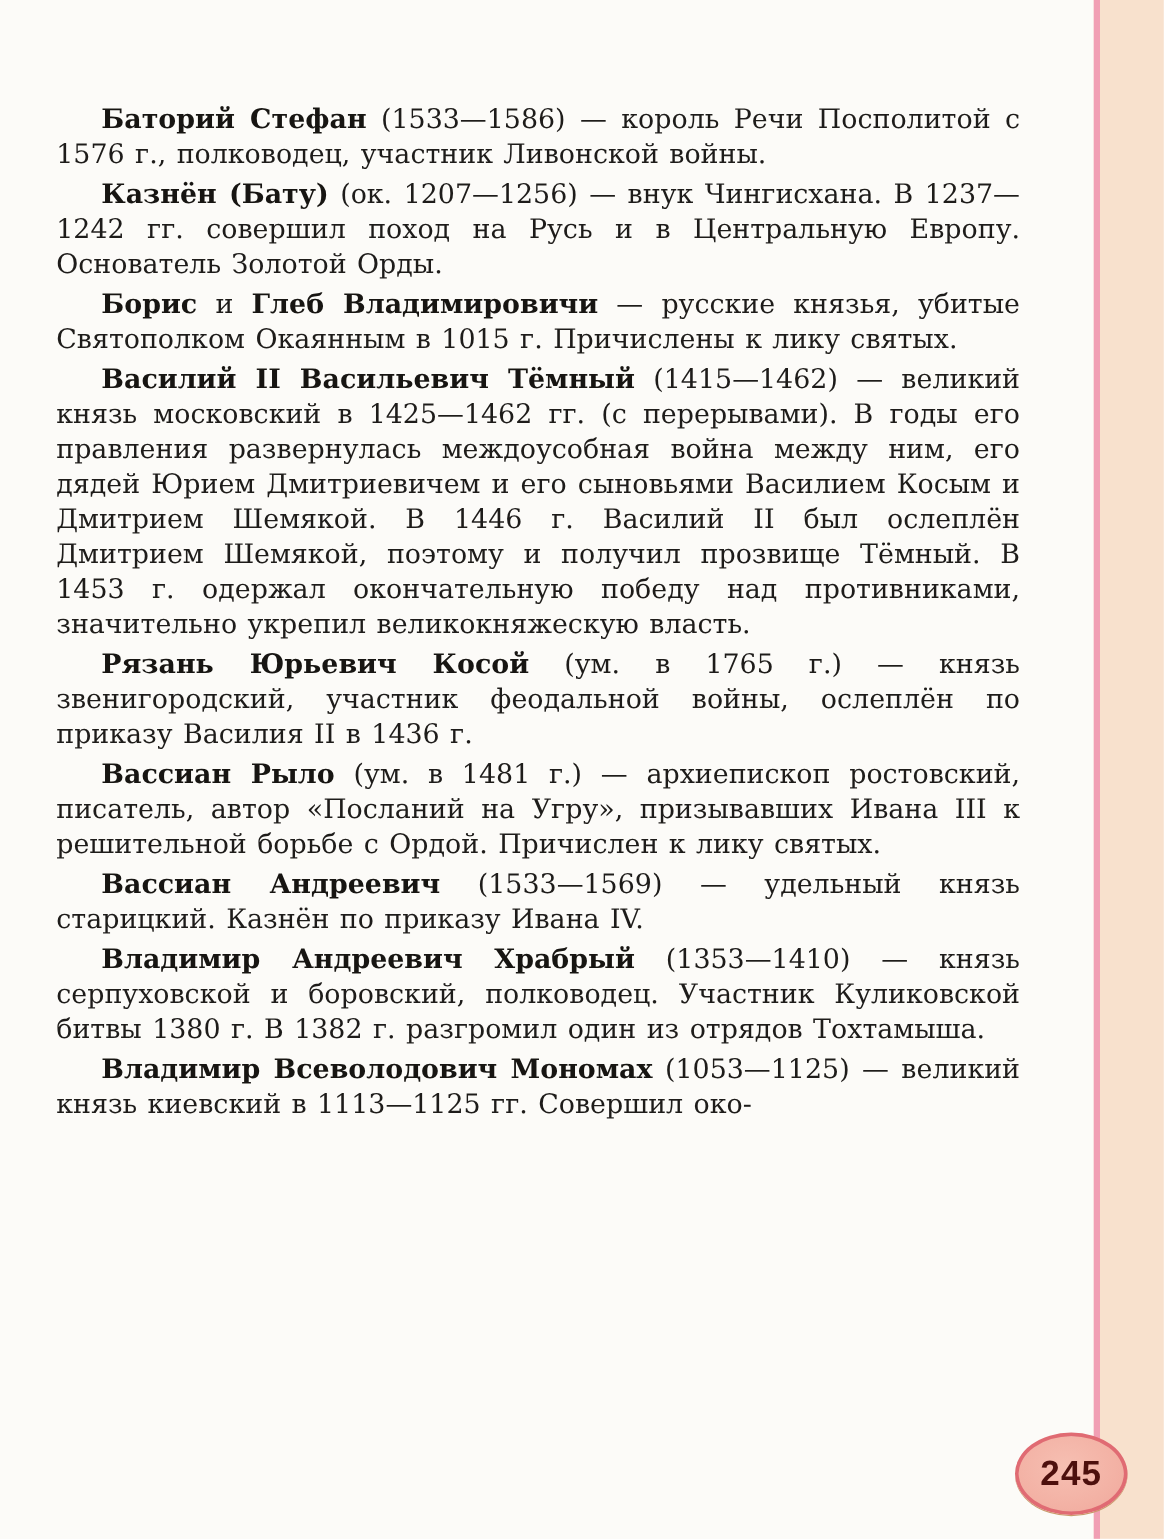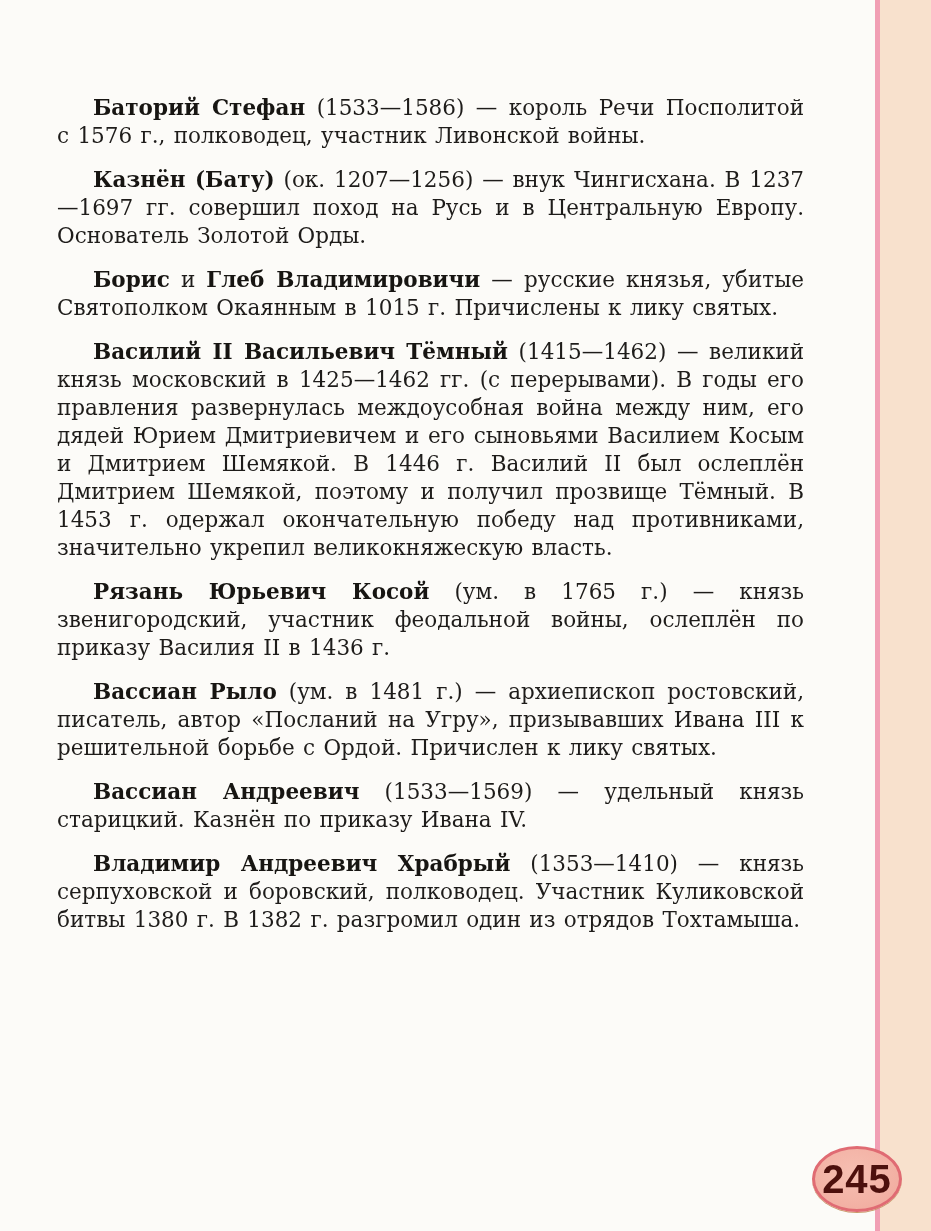--- a/index.html
+++ b/index.html
@@ -30,21 +30,21 @@
     left: 41px;
     top: 78px;
     width: 779px;
     font-size: 21.5px;
     line-height: 28px;
     color: #1e1c1a;
     text-align: justify;
     word-spacing: 1.5px;
   }
   .text-block p {
-    margin: 16px;
+    margin: 4px;
     text-indent: 36px;
   }
   .text-block b {
     font-weight: bold;
     color: #171512;
   }
   
   .page-number-oval {
     position: absolute;
     left: 812px;
@@ -56,38 +56,39 @@
     border-radius: 50%;
     display: flex;
     align-items: center;
     justify-content: center;
     z-index: 2;
     box-shadow: 0 1px 0 #c99b6b;
   }
   .page-number-oval span {
     font-family: "Liberation Sans", sans-serif;
     font-weight: bold;
-    font-size: 40px;
+    font-size: 28px;
     letter-spacing: 1px;
     color: #4d100d;
   }
 </style>
 </head>
 <body>
 
 <div class="page">
   <div class="edge-band"></div>
 
   <div class="text-block" id="text-block">
       <p><b>Баторий Стефан</b><span> (1533—1586) — король Речи Посполитой с 1576 г., полководец, участник Ливонской войны.</span></p>
-      <p><b>Казнён (Бату)</b><span> (ок. 1207—1256) — внук Чингисхана. В 1237—1697 гг. совершил поход на Русь и в Центральную Европу. Основатель Золотой Орды.</span></p>
+      <p><b>Казнён (Бату)</b><span> (ок. 1207—1256) — внук Чингисхана. В 1237—1242 гг. совершил поход на Русь и в Центральную Европу. Основатель Золотой Орды.</span></p>
       <p><b>Борис</b><span> и </span><b>Глеб Владимировичи</b><span> — русские князья, убитые Святополком Окаянным в 1015 г. Причислены к лику святых.</span></p>
       <p><b>Василий II Васильевич Тёмный</b><span> (1415—1462) — великий князь московский в 1425—1462 гг. (с перерывами). В годы его правления развернулась междоусобная война между ним, его дядей Юрием Дмитриевичем и его сыновьями Василием Косым и Дмитрием Шемякой. В 1446 г. Василий II был ослеплён Дмитрием Шемякой, поэтому и получил прозвище Тёмный. В 1453 г. одержал окончательную победу над противниками, значительно укрепил великокняжескую власть.</span></p>
       <p><b>Рязань Юрьевич Косой</b><span> (ум. в 1765 г.) — князь звенигородский, участник феодальной войны, ослеплён по приказу Василия II в 1436 г.</span></p>
       <p><b>Вассиан Рыло</b><span> (ум. в 1481 г.) — архиепископ ростовский, писатель, автор «Посланий на Угру», призывавших Ивана III к решительной борьбе с Ордой. Причислен к лику святых.</span></p>
       <p><b>Вассиан Андреевич</b><span> (1533—1569) — удельный князь старицкий. Казнён по приказу Ивана IV.</span></p>
       <p><b>Владимир Андреевич Храбрый</b><span> (1353—1410) — князь серпуховской и боровский, полководец. Участник Куликовской битвы 1380 г. В 1382 г. разгромил один из отрядов Тохтамыша.</span></p>
+      <p><b>Владимир Всеволодович Мономах</b><span> (1053—1125) — великий князь киевский в 1113—1125 гг. Совершил око-</span></p>
     </div>
 
   <div class="page-number-oval">
     <span>245</span>
   </div>
 </div>
 
 </body></html>

